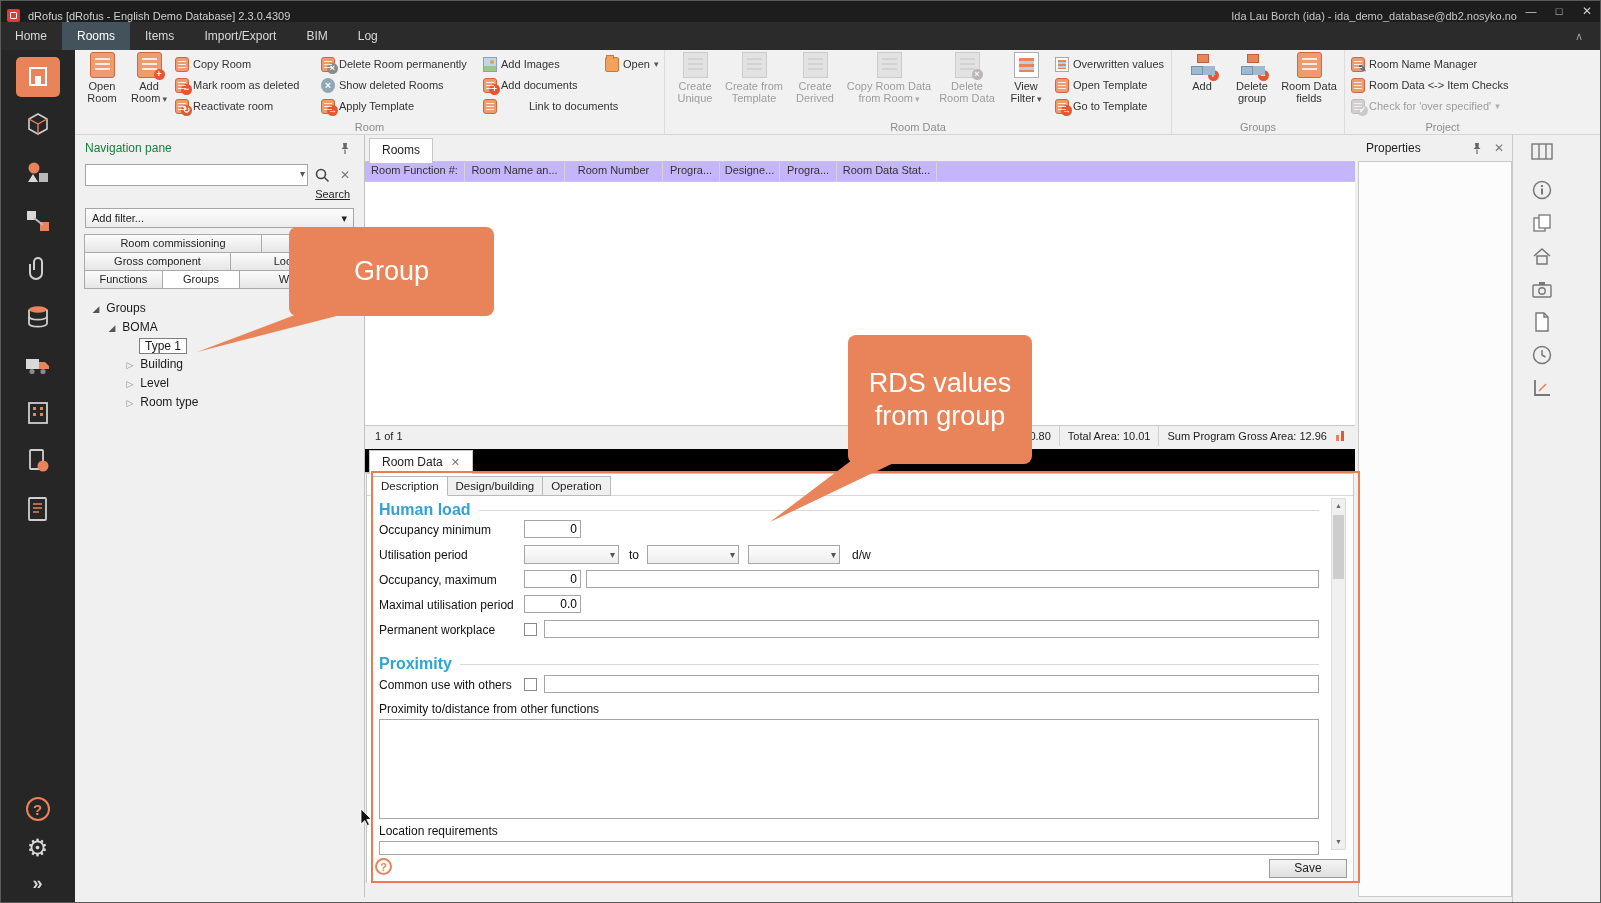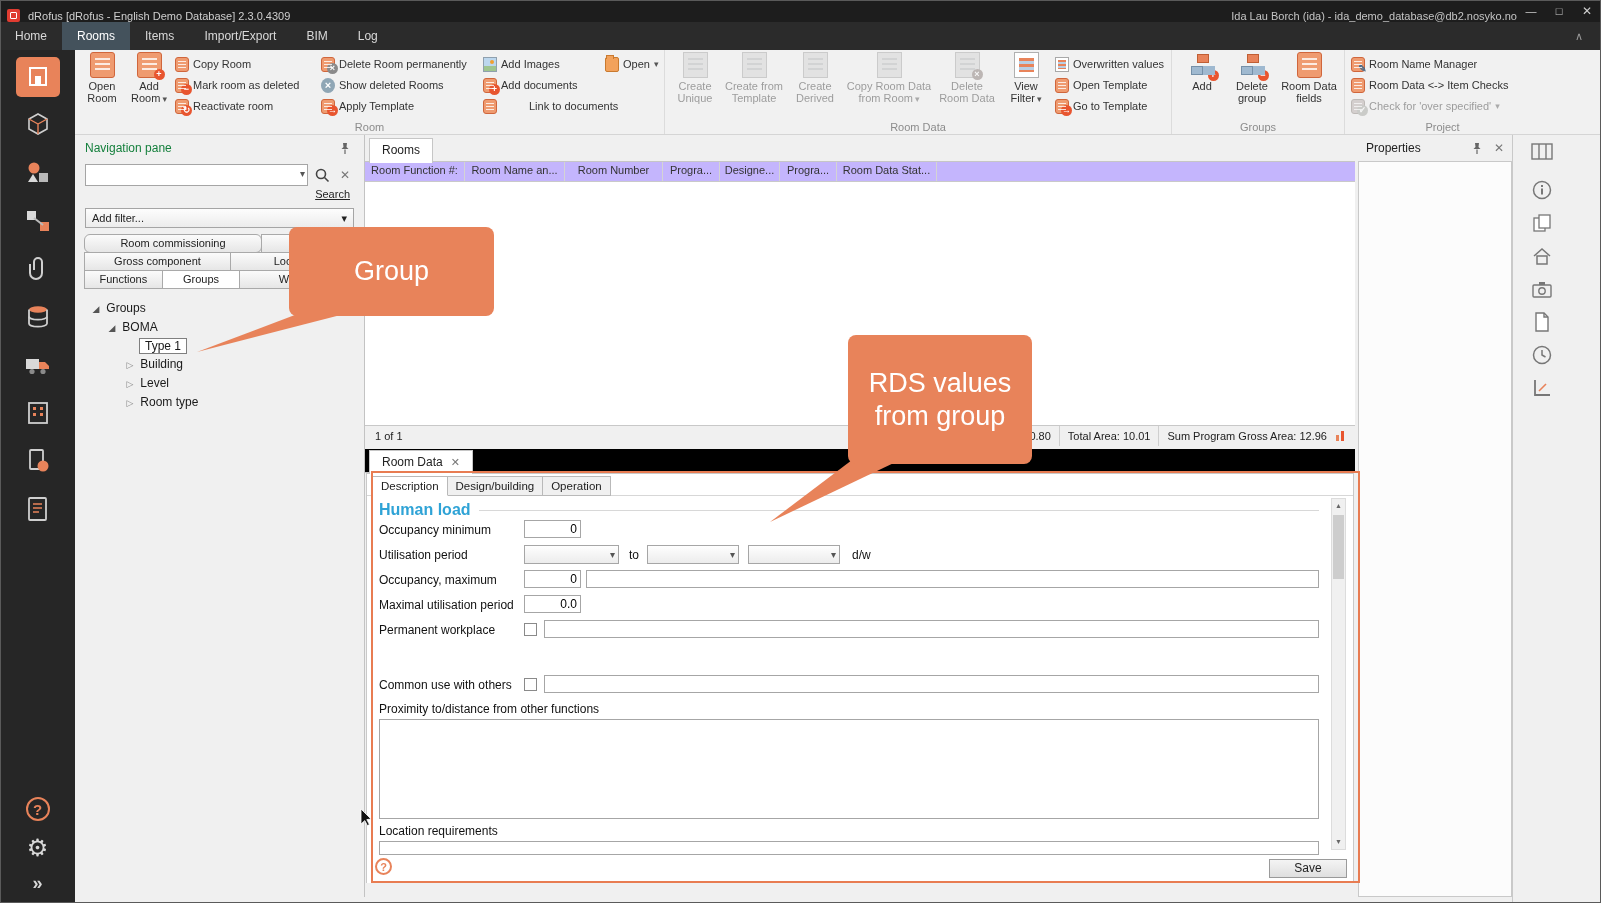--- a/index.html
+++ b/index.html
@@ -460,21 +460,21 @@
     </span>
     <span class="iconbtn xglyph">✕</span>
   </div>
   <a class="search-link">Search</a>
   <div class="addfilter">
     <span>Add filter...</span>
     <span class="ddg">▾</span>
   </div>
   <div class="tabrows">
     <div class="tabrow">
-      <span class="ntab" style="width:178px;border-radius:6px;">Room commissioning</span>
+      <span class="ntab" style="width:178px;">Room commissioning</span>
       <span class="ntab" style="width:95px;">S...</span>
     </div>
     <div class="tabrow">
       <span class="ntab" style="width:147px;">Gross component</span>
       <span class="ntab" style="width:126px;">Locati...</span>
     </div>
     <div class="tabrow">
       <span class="ntab" style="width:79px;">Functions</span>
       <span class="ntab active" style="width:79px;">Groups</span>
       <span class="ntab" style="width:117px;">Workf...</span>
@@ -563,20 +563,24 @@
   <span class="fl" style="left:485px;top:74px;">d/w</span>
   <span class="fl" style="left:12px;top:99px;">Occupancy, maximum</span>
   <input class="fi num" style="left: 157px; top: 96px; width: 57px;" value="0">
   <input class="fi" style="left: 219px; top: 96px; width: 733px;">
   <span class="fl" style="left:12px;top:124px;">Maximal utilisation period</span>
   <input class="fi num" style="left: 157px; top: 121px; width: 57px;" value="0.0">
   <span class="fl" style="left:12px;top:149px;">Permanent workplace</span>
   <span class="cb" style="left:157px;top:149px;"></span>
   <input class="fi" style="left: 177px; top: 146px; width: 775px;">
 
+  <div class="fheading" style="top:181px;">
+    <span>Proximity</span>
+      <span class="hline"></span>
+  </div>
   <span class="fl" style="left:12px;top:204px;">Common use with others</span>
   <span class="cb" style="left:157px;top:204px;"></span>
   <input class="fi" style="left: 177px; top: 201px; width: 775px;">
   <span class="fl" style="left:12px;top:228px;">Proximity to/distance from other functions</span>
   <textarea class="ta" style="left: 12px; top: 245px; width: 940px; height: 100px;"></textarea>
   <span class="fl" style="left:12px;top:350px;">Location requirements</span>
   <textarea class="ta" style="left: 12px; top: 367px; width: 940px; height: 14px;"></textarea>
 
   <div class="vscroll">
     <div class="varrow">▲</div>

